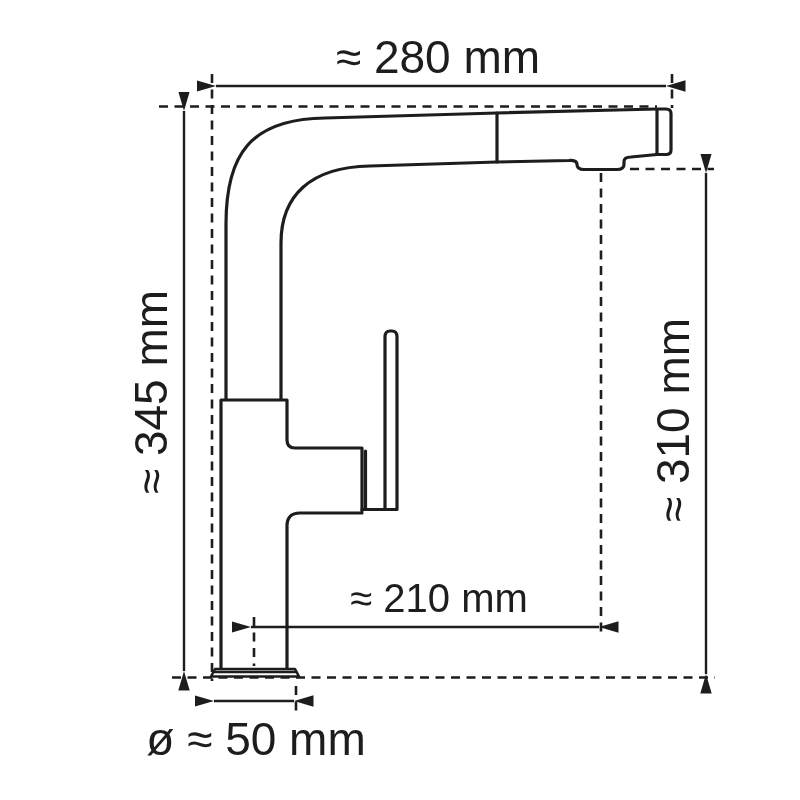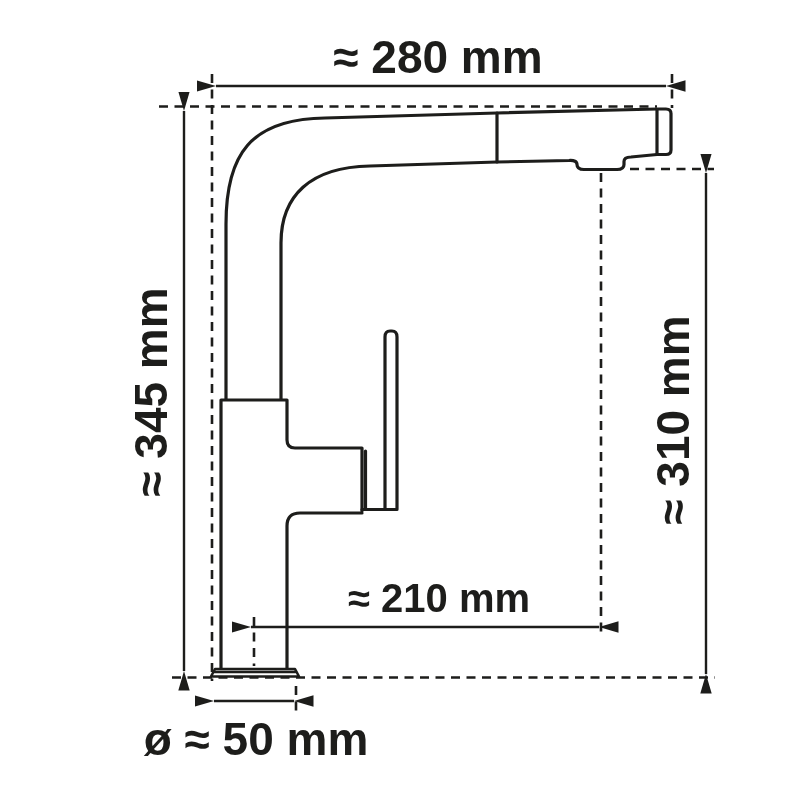--- a/index.html
+++ b/index.html
@@ -11,21 +11,20 @@
     padding:0;
     background:var(--bg-color);
     width:800px;
     height:800px;
     overflow:hidden;
   }
   .stage{
     width:800px;
     height:796px;
     background:var(--bg-color);
-    font-weight:bold;
   }
   svg{display:block;}
   
   .outline{
     fill:none;
     stroke:var(--line-color);
     stroke-width:3.2;
     stroke-linejoin:round;
     stroke-linecap:round;
   }

